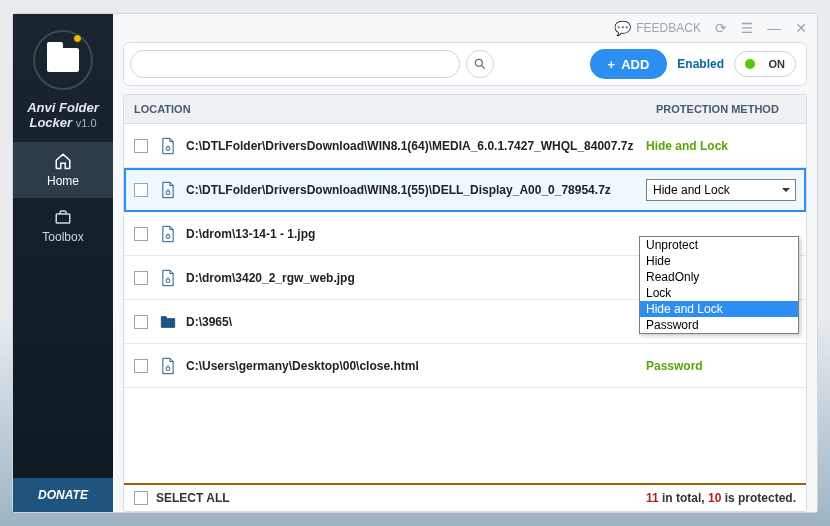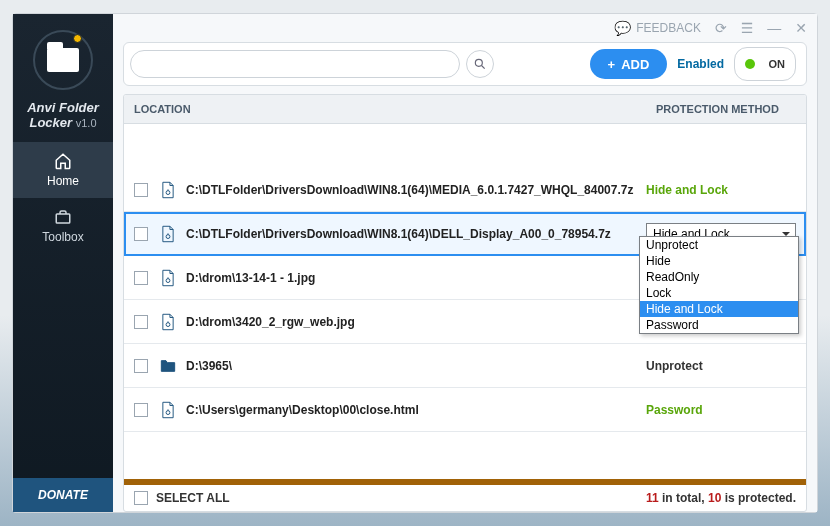--- a/index.html
+++ b/index.html
@@ -30,26 +30,26 @@
 .titlebar { height:28px; display:flex; align-items:center; justify-content:flex-end; gap:14px; padding:0 10px; color:#9aa5b0; font-size:12px; }
 .tb-btn { cursor:pointer; display:flex; align-items:center; gap:4px; }
 .tb-icon { font-size:14px; }
 
 .toolbar { height:44px; background:#fff; border:1px solid #d7dde2; border-radius:6px; margin:0 10px 8px; display:flex; align-items:center; padding:0 10px 0 6px; gap:10px; }
 .search-wrap { flex:1; display:flex; align-items:center; gap:6px; }
 .search-input { flex:0 1 330px; height:28px; border:1px solid #cdd3d9; border-radius:14px; padding:0 12px; font-size:12px; color:#333; }
 .search-btn { width:28px; height:28px; border:1px solid #cdd3d9; border-radius:50%; background:#fff; display:flex; align-items:center; justify-content:center; cursor:pointer; }
 .add-btn { height:30px; padding:0 18px; border-radius:15px; background:#2c8ef0; color:#fff; border:none; font-size:13px; font-weight:bold; cursor:pointer; display:flex; align-items:center; gap:6px; }
 .enabled-lbl { font-size:12px; font-weight:bold; color:#0369a1; }
-.toggle { width:62px; height:34px; border-radius:13px; border:1px solid #cdd3d9; background:#fff; display:flex; align-items:center; position:relative; cursor:pointer; }
+.toggle { width:62px; height:26px; border-radius:13px; border:1px solid #cdd3d9; background:#fff; display:flex; align-items:center; position:relative; cursor:pointer; }
 .toggle-dot { width:10px; height:10px; border-radius:50%; background:#59c60a; margin-left:10px; }
 .toggle-lbl { font-size:11px; font-weight:bold; color:#333; margin-left:auto; margin-right:10px; }
 
 
-.list { margin:0 10px; background:#fff; border:1px solid #d7dde2; border-radius:3px; flex:1; display:flex; flex-direction:column; overflow:hidden;gap:44px; }
+.list { margin:0 10px; background:#fff; border:1px solid #d7dde2; border-radius:3px; flex:1; display:flex; flex-direction:column; overflow:hidden; }
 .list-header { display:flex; background:#eef1f4; color:#4a5a6a; font-size:11px; font-weight:bold; border-bottom:1px solid #d7dde2; }
 .col-loc { flex:1; padding:8px 10px; }
 .col-prot { width:160px; padding:8px 10px; }
 
 .rows { flex:1; overflow:visible; }
 .row { display:flex; align-items:center; border-bottom:1px solid #e5e9ed; padding:6px 10px; font-size:12px; min-height:44px; }
 .row.selected { border:2px solid #2c8ef0; background:#eff7ff; padding:4px 8px; }
 .row .cb { width:14px; height:14px; border:1px solid #9aa5b0; background:#fff; margin-right:12px; cursor:pointer; }
 .file-icon { width:16px; height:18px; display:inline-flex; align-items:center; justify-content:center; margin-right:10px; }
 .file-icon svg { fill:none; stroke:#1f547e; stroke-width:1.5; }
@@ -57,21 +57,21 @@
 .path { flex:1; color:#222; font-weight:600; overflow:hidden; text-overflow:ellipsis; white-space:nowrap; }
 .prot { width:150px; color:#333; font-size:12px; font-weight:bold; }
 .prot.green { color:#59a60a; }
 .prot-select { width:150px; height:22px; border:1px solid #7a7f84; font-size:12px; background:#fff; position:relative; display:flex; align-items:center; padding:0 18px 0 6px; cursor:pointer; }
 .prot-select::after { content:""; position:absolute; right:5px; top:8px; border:4px solid transparent; border-top-color:#333; }
 
 .dropdown { position:absolute; right:18px; top:222px; width:160px; background:#fff; border:1px solid #7a7f84; font-size:12px; z-index:50; box-shadow:2px 2px 4px rgba(0,0,0,0.2); }
 .dropdown .opt { padding:1px 6px; cursor:pointer; }
 .dropdown .opt.sel { background:#2c8ef0; color:#fff; }
 
-.list-footer { display:flex; align-items:flex-start; padding:6px 10px; border-top:6px solid #a16207; font-size:12px; font-weight:bold; color:#333; }
+.list-footer { display:flex; align-items:flex-start; padding:6px 10px; border-top:2px solid #a16207; font-size:12px; font-weight:bold; color:#333; }
 .list-footer .cb { width:14px; height:14px; border:1px solid #9aa5b0; background:#fff; margin-right:8px; cursor:pointer; }
 .summary { margin-left:auto; }
 .summary .n1, .summary .n2 { color:#b91c1c; }
 </style>
 </head>
 <body>
 
 <div class="app">
 
   <div class="sidebar">
@@ -159,21 +159,21 @@
           <div class="row selected">
             <div class="cb"></div>
             <span class="file-icon ">
               <svg width="16" height="18" viewBox="0 0 24 28">
                 <path d="M4 2h11l5 5v19H4z"></path>
                 <path d="M15 2v5h5"></path>
                 <circle cx="12" cy="18" r="3"></circle>
                 <path d="M12 15v-2"></path>
               </svg>
             </span>
-            <div class="path">C:\DTLFolder\DriversDownload\WIN8.1(64)\DELL_Display_A00_0_78954.7z</div>
+            <div class="path">C:\DTLFolder\DriversDownload\WIN8.1(55)\DELL_Display_A00_0_78954.7z</div>
             <div class="prot-select">Hide and Lock</div>
           </div>
           <div class="row">
             <div class="cb"></div>
             <span class="file-icon ">
               <svg width="16" height="18" viewBox="0 0 24 28">
                 <path d="M4 2h11l5 5v19H4z"></path>
                 <path d="M15 2v5h5"></path>
                 <circle cx="12" cy="18" r="3"></circle>
                 <path d="M12 15v-2"></path>

